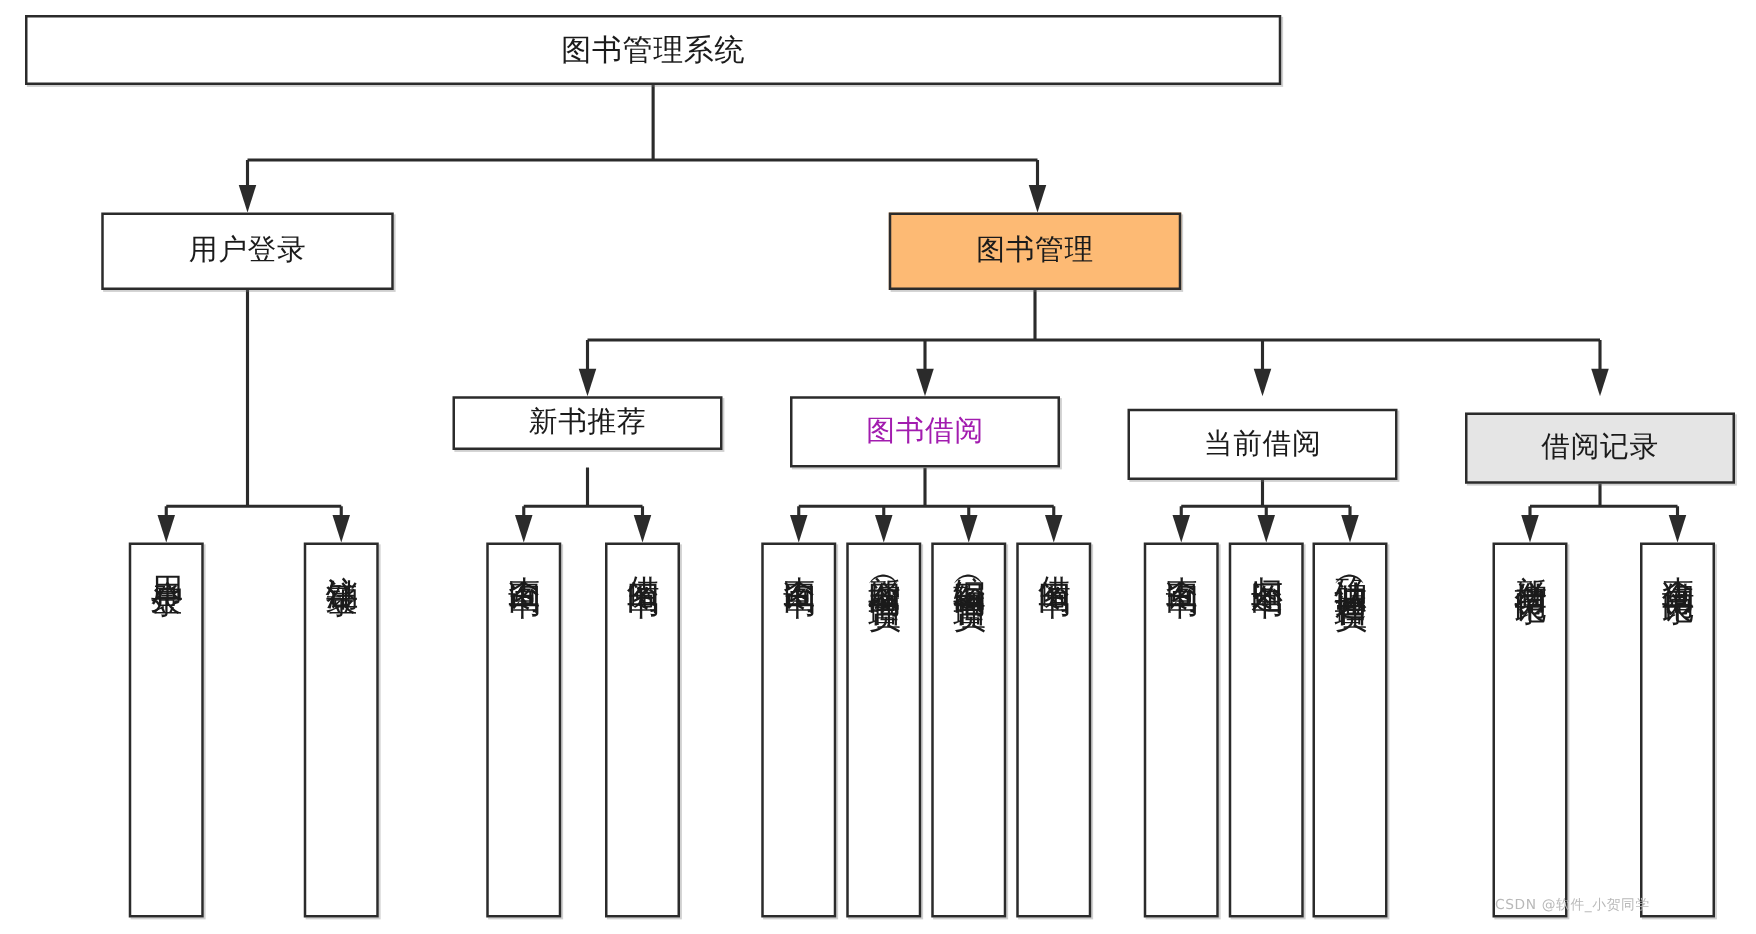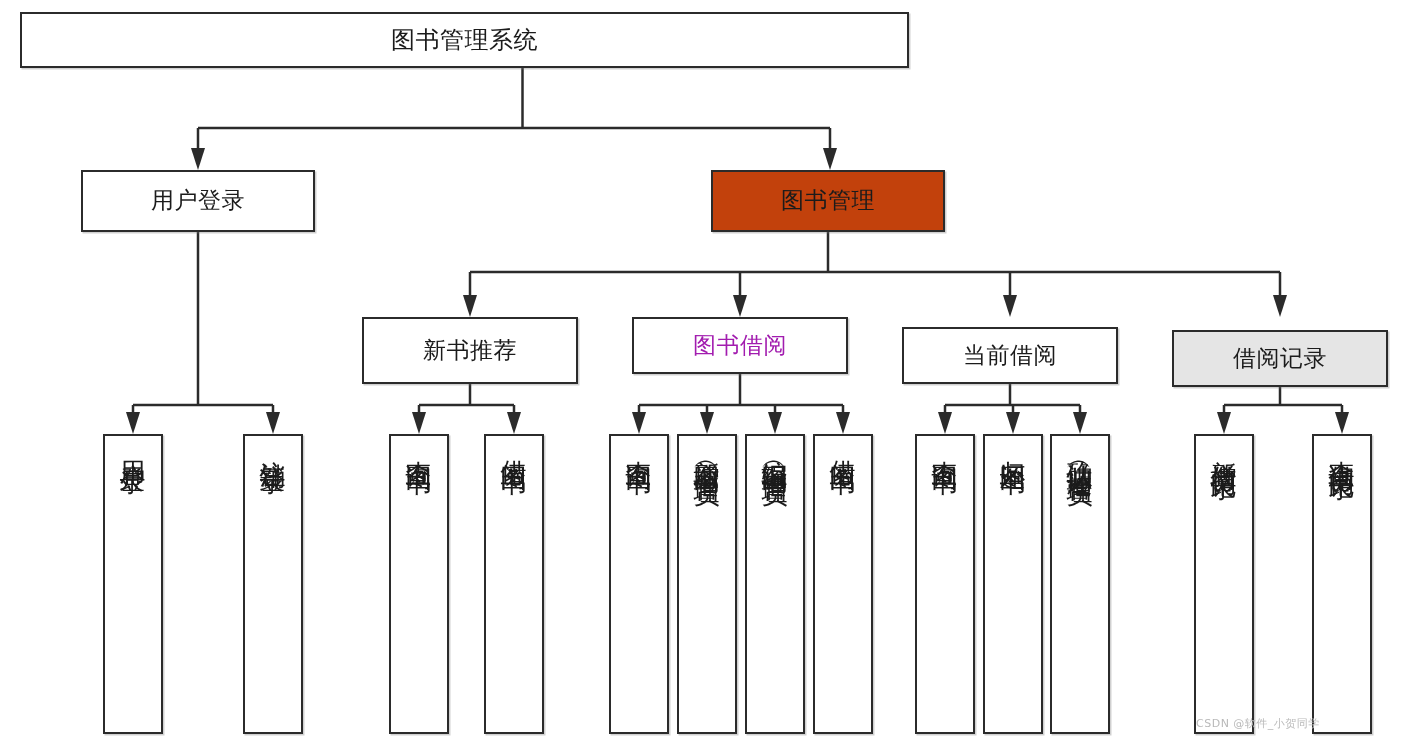--- a/index.html
+++ b/index.html
@@ -123,30 +123,30 @@
         <polygon points="836,412 850,412 843,434" fill="#2b2b2b"></polygon>
         <polygon points="938,412 952,412 945,434" fill="#2b2b2b"></polygon>
         <polygon points="1006,412 1020,412 1013,434" fill="#2b2b2b"></polygon>
         <polygon points="1073,412 1087,412 1080,434" fill="#2b2b2b"></polygon>
         <polygon points="1217,412 1231,412 1224,434" fill="#2b2b2b"></polygon>
         <polygon points="1335,412 1349,412 1342,434" fill="#2b2b2b"></polygon>
       </g>
   </svg>
 
   <div id="nodes-layer">
-      <div class="node horizontal root" style="left: 20px; top: 12px; width: 889px; height: 56px; border-color: rgb(43, 43, 43); background: rgb(255, 255, 255);">
+      <div class="node horizontal root" style="left: 20px; top: 12px; width: 1005px; height: 56px; border-color: rgb(43, 43, 43); background: rgb(255, 255, 255);">
         <span class="node-label" style="color: rgb(27, 27, 27);">图书管理系统</span>
       </div>
       <div class="node horizontal" style="left: 81px; top: 170px; width: 234px; height: 62px; border-color: rgb(43, 43, 43); background: rgb(255, 255, 255);">
         <span class="node-label" style="color: rgb(27, 27, 27);">用户登录</span>
       </div>
-      <div class="node horizontal" style="left: 711px; top: 170px; width: 234px; height: 62px; border-color: rgb(43, 43, 43); background: #c2410c;">
+      <div class="node horizontal" style="left: 711px; top: 170px; width: 234px; height: 62px; border-color: rgb(43, 43, 43); background: #fdba74;">
         <span class="node-label" style="color: rgb(27, 27, 27);">图书管理</span>
       </div>
-      <div class="node horizontal" style="left: 362px; top: 317px; width: 216px; height: 67px; border-color: rgb(43, 43, 43); background: rgb(255, 255, 255);">
+      <div class="node horizontal" style="left: 362px; top: 317px; width: 216px; height: 43px; border-color: rgb(43, 43, 43); background: rgb(255, 255, 255);">
         <span class="node-label" style="color: rgb(27, 27, 27);">新书推荐</span>
       </div>
       <div class="node horizontal" style="left: 632px; top: 317px; width: 216px; height: 57px; border-color: rgb(43, 43, 43); background: rgb(255, 255, 255);">
         <span class="node-label" style="color: #a21caf;">图书借阅</span>
       </div>
       <div class="node horizontal" style="left: 902px; top: 327px; width: 216px; height: 57px; border-color: rgb(43, 43, 43); background: rgb(255, 255, 255);">
         <span class="node-label" style="color: rgb(27, 27, 27);">当前借阅</span>
       </div>
       <div class="node horizontal" style="left: 1172px; top: 330px; width: 216px; height: 57px; border-color: rgb(43, 43, 43); background: #e5e5e5;">
         <span class="node-label" style="color: rgb(27, 27, 27);">借阅记录</span>

